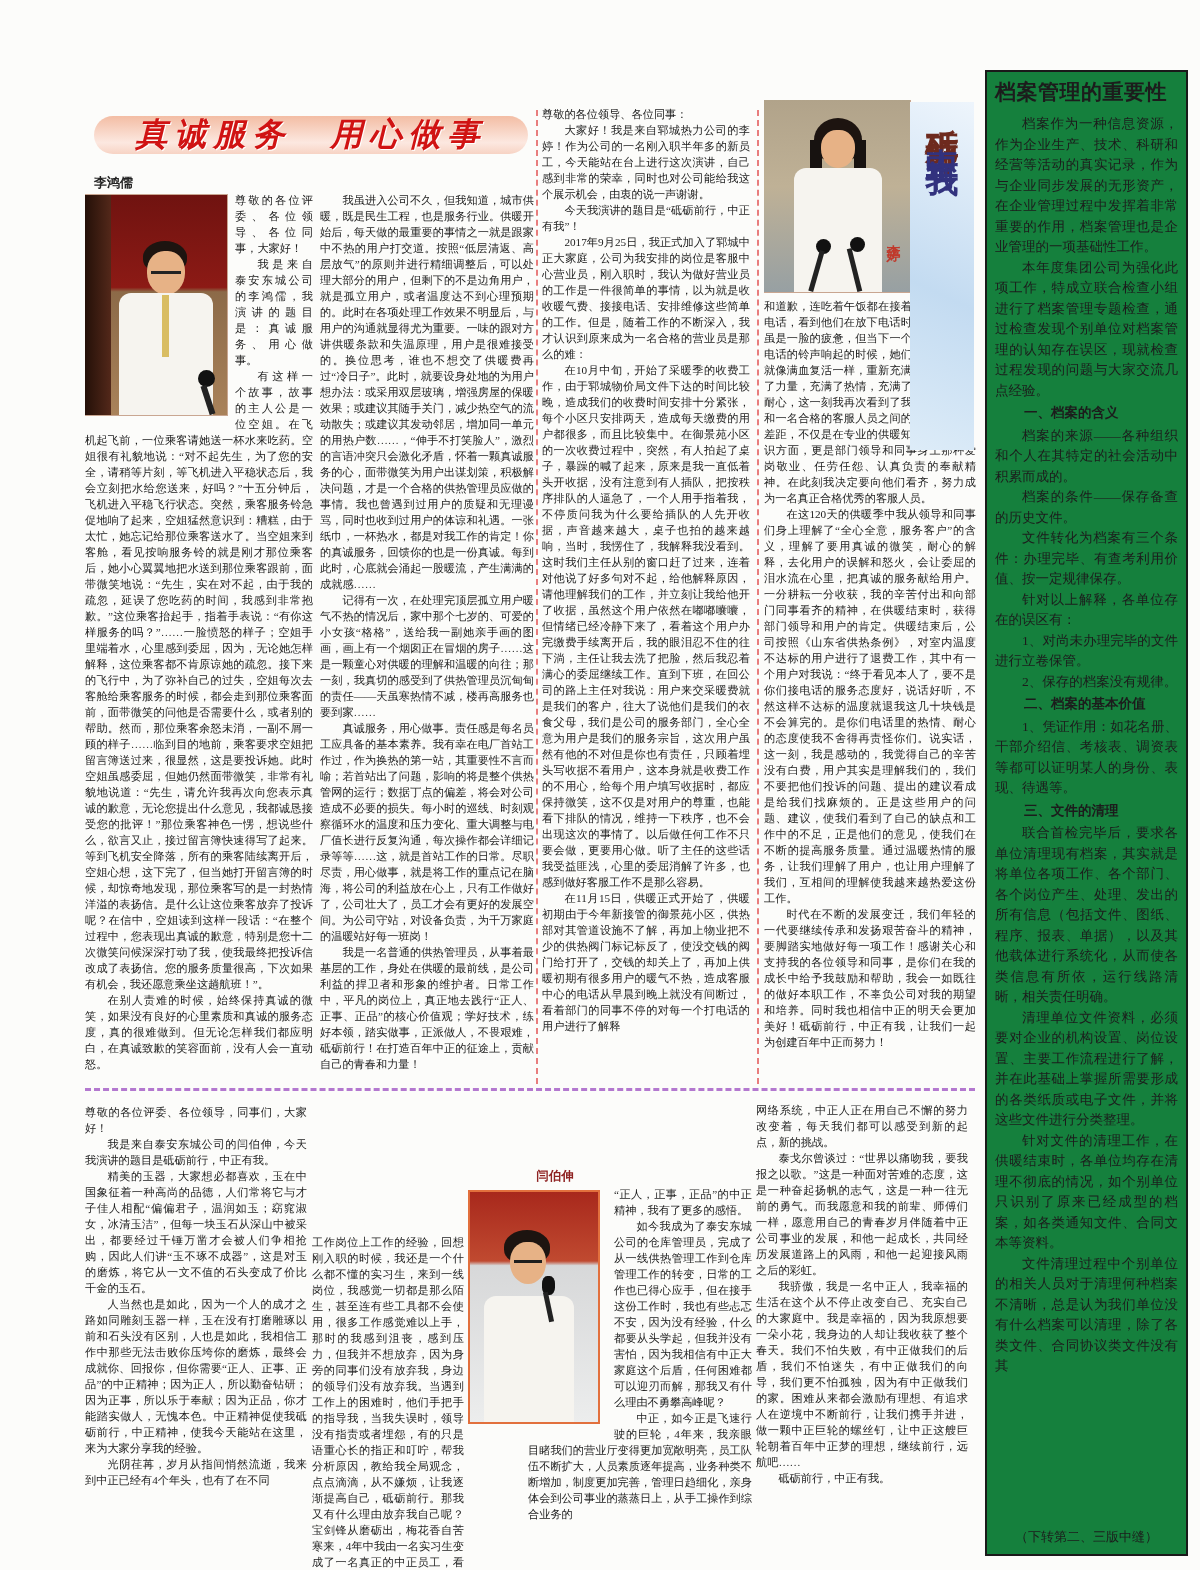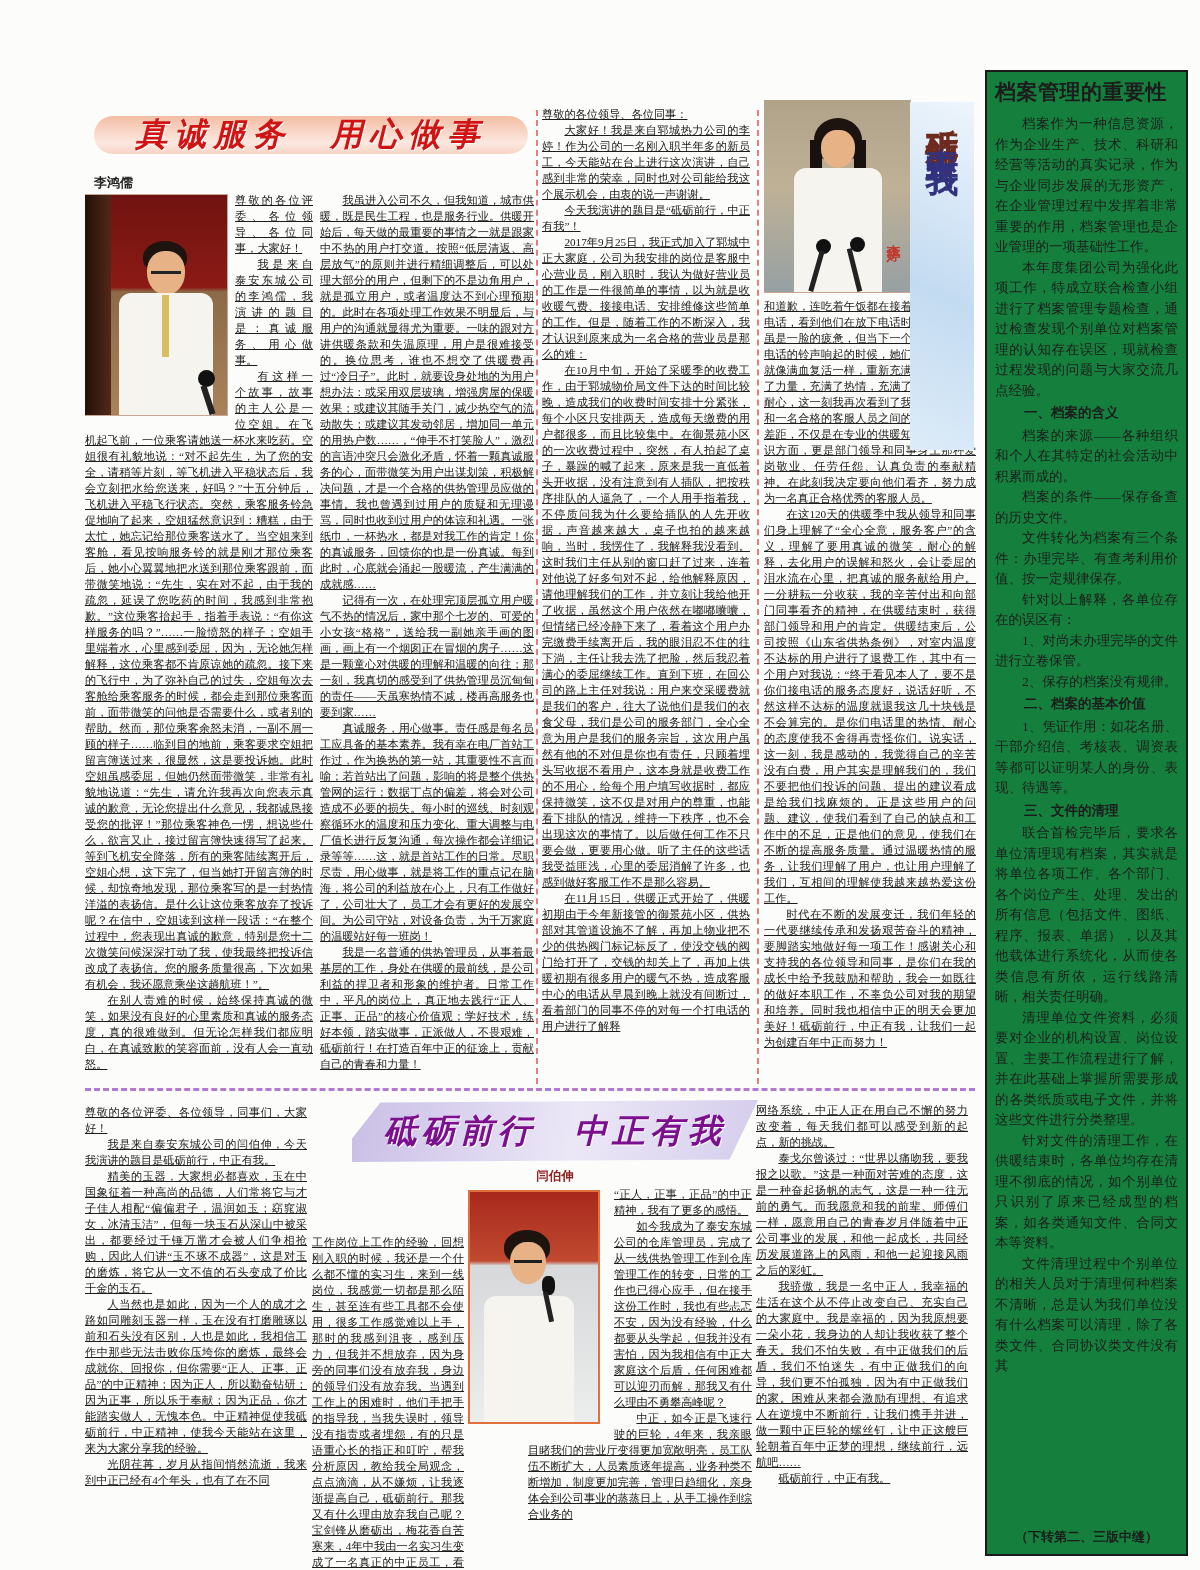--- a/index.html
+++ b/index.html
@@ -17,21 +17,21 @@
           letter-spacing:7px;display:flex;align-items:center;padding:0 14px;
           text-shadow:2px 2px 0 rgba(30,50,140,.75);}
   .masthead{flex:1;display:flex;align-items:center;justify-content:center;
             font-size:30px;font-weight:bold;font-style:italic;color:#111;
             letter-spacing:18px;font-family:"DejaVu Serif",serif;}
   .datebox{background:#cf0d0d;color:#fff;font-weight:bold;font-size:15px;
            display:flex;align-items:center;padding:0 12px;letter-spacing:1px;}
 
   
   .col{position:absolute;overflow:hidden;text-align:justify;
-       font-size:11.2px;line-height:16px;text-decoration:underline;}
+       font-size:11.2px;line-height:16px;}
   .para{margin:0;text-indent:2em;}
   .noindent{text-indent:0;}
   .shead{margin:2px;font-weight:bold;text-indent:2em;}
 
   
   .banner1{position:absolute;left:94px;top:116px;width:434px;height:38px;
            border-radius:27px;background:linear-gradient(180deg,#f3bda4,#fce8e0 70%,#f7d3c4);
            display:flex;align-items:center;justify-content:center;}
   .banner1 span{font-size:32px;font-weight:bold;font-style:italic;color:#d01313;
                 letter-spacing:7px;text-shadow:1px 1px 0 #fff;}
@@ -121,21 +121,21 @@
   .ph3 .micball{left:72px;top:84px;width:13px;height:19px;border-radius:40%;}
   .ph3 .micstem{left:76px;top:100px;width:5px;height:30px;transform:rotate(-12deg);}
 
   
   .sidebar{position:absolute;left:985px;top:70px;width:203px;height:1486px;
            border:2px solid #1a1a1a;box-sizing:border-box;background:#15803d;
            padding:6px 8px 8px;display:flex;flex-direction:column;}
   .sb-title{font-size:21px;font-weight:bold;letter-spacing:0.5px;margin:0 0 8px;
             white-space:nowrap;}
   .sb-flow{flex:1;overflow:hidden;text-align:justify;font-size:13.5px;line-height:20.5px;}
-  .sb-note{font-size:13px;font-weight:bold;text-align:center;padding-top:4px;}
+  .sb-note{font-size:13px;font-weight:normal;text-align:center;padding-top:4px;}
 </style>
 </head>
 <body>
 
 <div id="page">
 
 
   <div class="banner1">
     <span>真诚服务　用心做事</span>
   </div>
@@ -203,23 +203,20 @@
       </div>
   </div>
 
   <div class="vtitle">
     <div class="vt"><span class="vt1">砥砺前行</span><span class="vt2">中正有我</span></div>
   </div>
   <div class="speaker">李婷</div>
 
   <div class="hdash"></div>
 
-  <div class="banner3">
-    <span>砥砺前行　中正有我</span>
-  </div>
   <div class="byline3">闫伯伸</div>
 
   <div class="col c5">
     <div class="flow">
         <p class="para noindent">尊敬的各位评委、各位领导，同事们，大家好！</p>
         <p class="para">我是来自泰安东城公司的闫伯伸，今天我演讲的题目是砥砺前行，中正有我。</p>
         <p class="para">精美的玉器，大家想必都喜欢，玉在中国象征着一种高尚的品德，人们常将它与才子佳人相配“偏偏君子，温润如玉；窈窕淑女，冰清玉洁”，但每一块玉石从深山中被采出，都要经过千锤万凿才会被人们争相抢购，因此人们讲“玉不琢不成器”，这是对玉的磨炼，将它从一文不值的石头变成了价比千金的玉石。</p>
         <p class="para">人当然也是如此，因为一个人的成才之路如同雕刻玉器一样，玉在没有打磨雕琢以前和石头没有区别，人也是如此，我相信工作中那些无法击败你压垮你的磨炼，最终会成就你、回报你，但你需要“正人、正事、正品”的中正精神；因为正人，所以勤奋钻研；因为正事，所以乐于奉献；因为正品，你才能踏实做人，无愧本色。中正精神促使我砥砺前行，中正精神，使我今天能站在这里，来为大家分享我的经验。</p>
         <p class="para">光阴荏苒，岁月从指间悄然流逝，我来到中正已经有4个年头，也有了在不同</p>
       </div>

